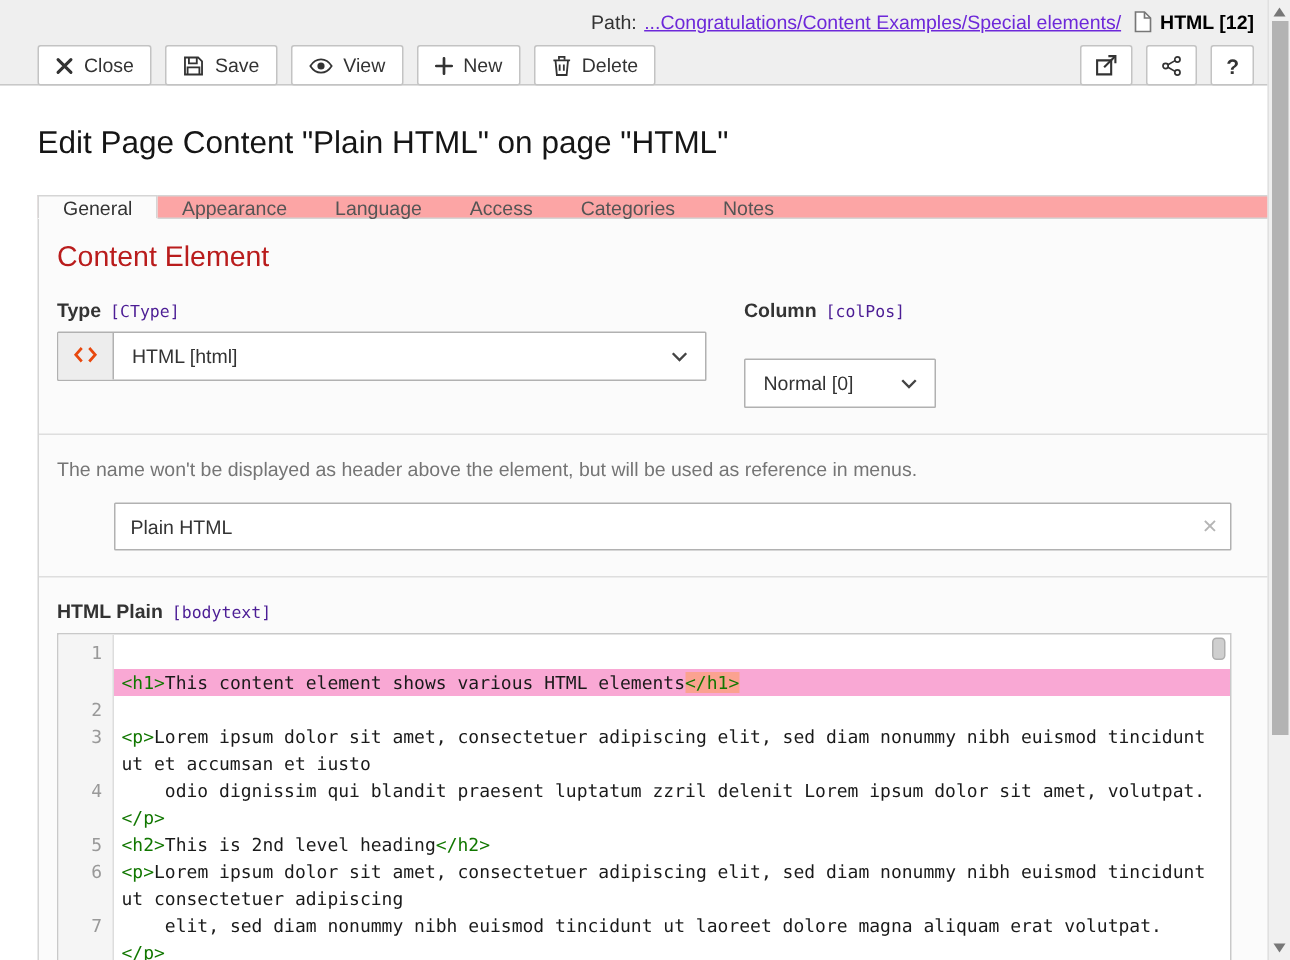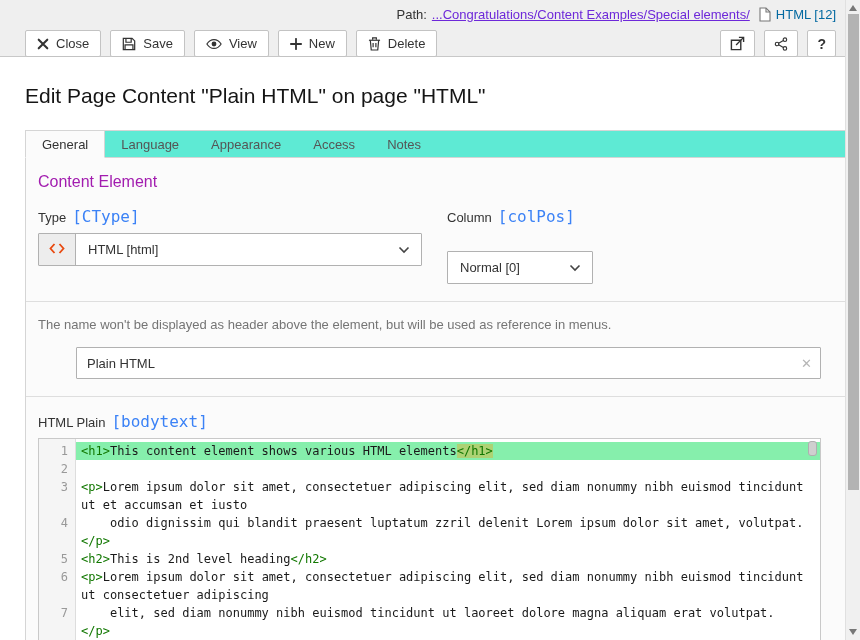--- a/index.html
+++ b/index.html
@@ -5,60 +5,60 @@
   * { margin:0; padding:0; box-sizing:border-box; }
   html,body { width:860px; height:640px; overflow:hidden; background:#fff;
     font-family:"Liberation Sans","DejaVu Sans",sans-serif; }
   .viewport { position:relative; width:860px; height:640px; overflow:hidden; }
 
   
   .docheader { height:57px; background:#efefef; border-bottom:1px solid #c8c8c8; }
   .path-row { height:29px; display:flex; justify-content:flex-end; align-items:center;
     gap:5px; padding-right:24px; font-size:13px; color:#333; }
   .path-link { color:#6d28d9; text-decoration:underline; cursor:pointer; }
-  .record-title { font-weight:normal; color:#0369a1; }
+  .record-title { font-weight:bold; color:#000000; }
   .record-icon { display:inline-flex; margin-left:4px; }
   .button-row { height:33px; display:flex; justify-content:space-between;
     align-items:center; padding:0 24px 4px 25px; }
   .btn-group { display:flex; gap:9px; }
   .btn { display:inline-flex; align-items:center; gap:7px; height:27px; padding:0 11px;
     background:#fff; border:1px solid #c3c3c3; border-radius:2px; font-size:13px;
     color:#333; cursor:pointer; font-family:inherit; }
   .btn-icononly { padding:0 9px; }
   .btn-icon { display:inline-flex; align-items:center; }
   .help-glyph { font-weight:bold; font-size:14px; color:#333; }
 
   
   .module-body { background:#fff; padding:0 10px 0 25px; }
   h1.page-title { font-size:21px; font-weight:500; color:#151515; margin:27px 0 22px; }
 
   
-  .tabs { display:flex; background:#5eead4; border:1px solid #d5d5d5; height:28px; }
+  .tabs { display:flex; background:#fca5a5; border:1px solid #d5d5d5; height:16px; }
   .tab { display:flex; align-items:center; padding:0 16px; font-size:13px; color:#555;
     cursor:pointer; position:relative; }
   .tab.active { background:#fbfbfb; color:#333; margin:-1px 0 -1px -1px;
     border:1px solid #d5d5d5; border-bottom:1px solid #fbfbfb; z-index:2; }
 
   
   .panel { background:#fbfbfb; border:1px solid #d5d5d5; border-top:none; }
   .section { padding:15px 28px 17px 12px; }
   .section + .section { border-top:1px solid #dedede; }
-  .section-heading { font-size:16px; font-weight:400; color:#a21caf; margin-bottom:16px; }
+  .section-heading { font-size:19px; font-weight:400; color:#b91c1c; margin-bottom:16px; }
   .field-row { display:flex; gap:25px; }
   .flabel { font-size:13px; color:#333; margin-bottom:7px; }
-  .flabel b { font-weight:normal; }
-  .fkey { font-family:"DejaVu Sans Mono","Liberation Mono",monospace; font-size:16px;
-    color:#3b82f6; margin-left:6px; }
+  .flabel b { font-weight:bold; }
+  .fkey { font-family:"DejaVu Sans Mono","Liberation Mono",monospace; font-size:11px;
+    color:#4c1d95; margin-left:6px; }
   .fdesc { font-size:13px; color:#757575; margin:0 0 15px; }
 
   
   .select { height:33px; border:1px solid #b1b1b1; background:#fff; border-radius:1px;
     display:flex; align-items:center; font-size:13px; color:#333; cursor:pointer; }
-  .type-select { width:384px; }
-  .column-select { width:146px;margin-top:25px; }
+  .type-select { width:433px; }
+  .column-select { width:128px;margin-top:25px; }
   .select-addon { width:37px; align-self:stretch; background:#ededed;
     border-right:1px solid #b1b1b1; display:flex; align-items:center; justify-content:center; }
   .select-value { flex:1; padding:0 12px; white-space:nowrap; overflow:hidden; }
   .select-chevron { margin-right:11px; display:inline-flex; }
 
   
   .input-wrap { position:relative;padding-left:38px; }
   .text-input { width:100%; height:32px; border:1px solid #b1b1b1; border-radius:1px;
     padding:0 28px 0 10px; font-size:13px; color:#333; background:#fff;
     font-family:inherit; }
@@ -69,21 +69,21 @@
   .editor { position:relative; height:260px; border:1px solid #c9c9c9; background:#fff;
     overflow:hidden; font-family:"DejaVu Sans Mono","Liberation Mono",monospace;
     font-size:12px; line-height:18px; margin-top:3px; }
   .gutter { position:absolute; left:0; top:0; bottom:0; width:37px; background:#f5f5f5;
     border-right:1px solid #ddd; }
   .code-lines { position:relative; padding-top:3px; }
   .cm-line { display:flex; min-height:18px; }
   .ln { width:37px; flex:none; text-align:right; padding-right:8px; color:#999; }
   .cm-line-content { flex:1; white-space:pre-wrap; padding:0 3px 0 5px; color:#1a1a1a;
     cursor:text; }
-  .cm-line.active .cm-line-content { background:#86efac; }
+  .cm-line.active .cm-line-content { background:#f9a8d4;margin-top:20px; }
   .cm-tag { color:#117700; }
   .cm-matchtag { background:rgba(255,150,0,0.32); }
   .editor-thumb { position:absolute; top:2px; right:3px; width:9px; height:15px;
     background:#cfcfcf; border:1px solid #afafaf; border-radius:3px; }
 
   
   .scrollbar { position:absolute; right:0; top:0; width:15px; height:640px;
     background:#f0f0f0; border-left:1px solid #e0e0e0; z-index:5; }
   .sb-thumb { position:absolute; top:14px; left:2px; width:11px; height:476px;
     background:#b3b3b3; }
@@ -183,23 +183,24 @@
           </button>
         </div>
     </div>
   </div>
 
   <div class="module-body">
     <h1 class="page-title">Edit Page Content "Plain HTML" on page "HTML"</h1>
 
     <div class="tabs" id="tabs">
         <div class="tab active">General</div>
+        <div class="tab">Appearance</div>
         <div class="tab">Language</div>
-        <div class="tab">Appearance</div>
         <div class="tab">Access</div>
+        <div class="tab">Categories</div>
         <div class="tab">Notes</div>
       </div>
 
     <div class="panel">
 
       <div class="section">
         <div class="section-heading">Content Element</div>
         <div class="field-row">
           <div>
             <div class="flabel">

